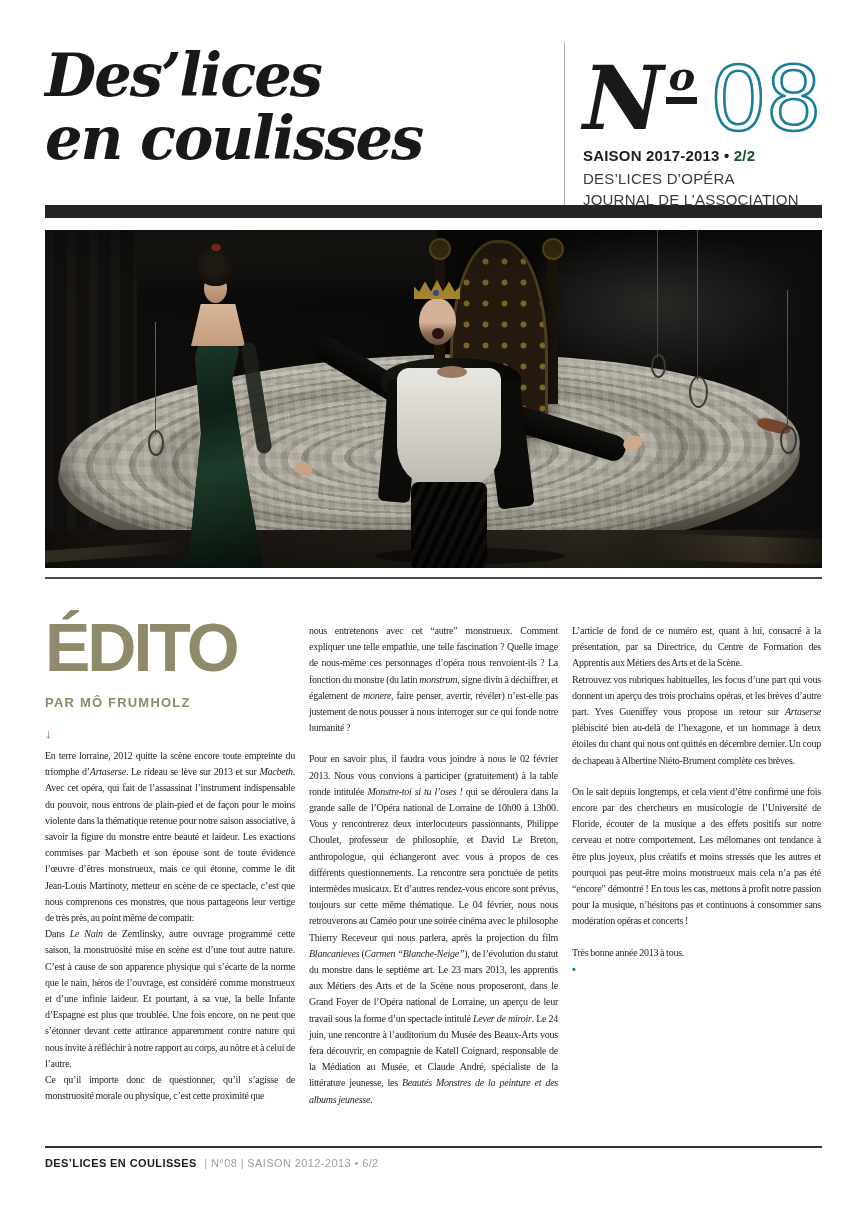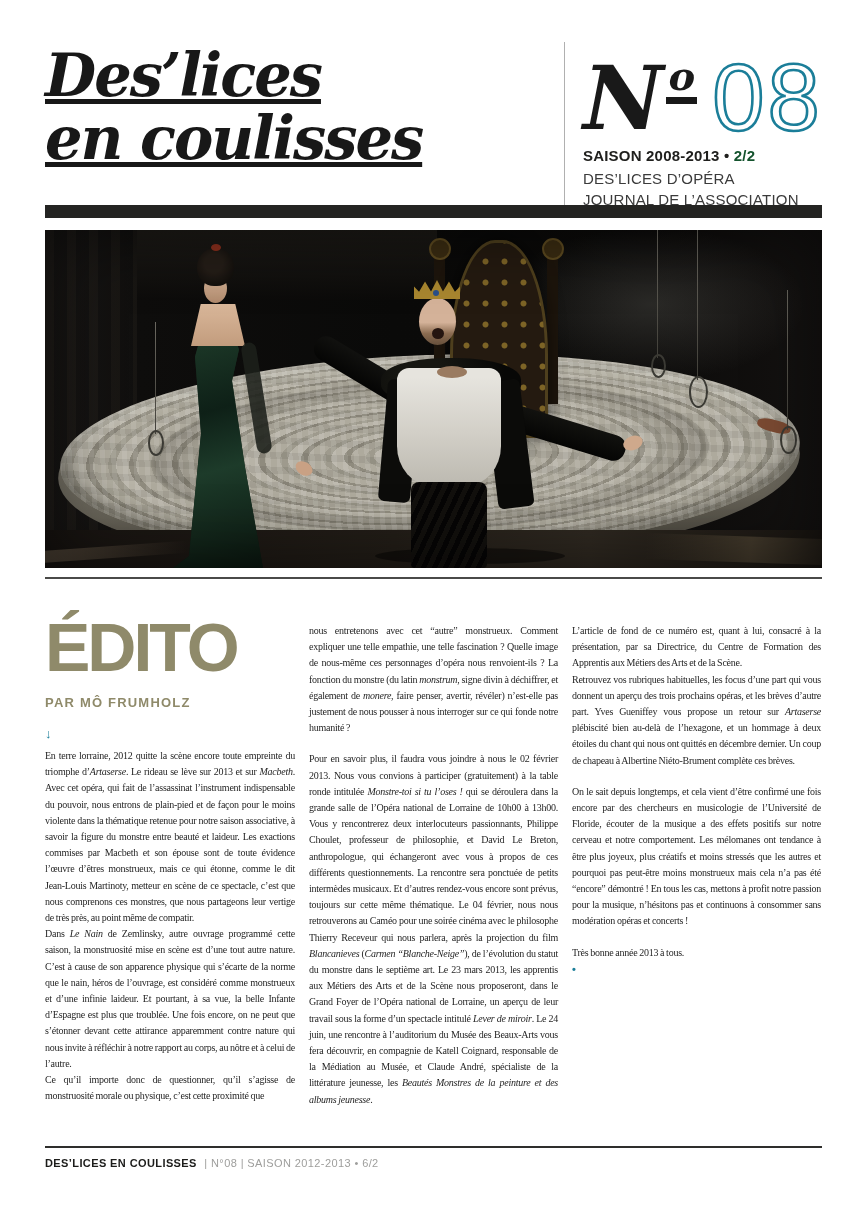--- a/index.html
+++ b/index.html
@@ -2,21 +2,21 @@
 <html lang="fr"><head>
 <meta charset="utf-8">
 <style>
   html,body{margin:0;padding:0;background:#ffffff;}
   .page{position:relative;width:865px;height:1211px;background:#ffffff;overflow:hidden;
         font-family:"Liberation Sans",sans-serif;color:#1d1d1b;}
 
   
   .masthead{position:absolute;left:45px;top:42px;width:775px;display:flex;justify-content:space-between;}
   .mast-title{font-family:"DejaVu Serif","Liberation Serif",serif;font-style:italic;font-weight:700;
-              font-size:59px;line-height:63px;letter-spacing:-2px;color:#181818;margin-top:2px;text-decoration:underline;}
+              font-size:59px;line-height:63px;letter-spacing:-2px;color:#181818;margin-top:2px;}
   .mast-title span{display:block;}
   .issue{border-left:1px solid #b0b0b0;padding-left:18px;width:237px;min-height:148px;}
   .issue-no{display:flex;align-items:flex-end;height:92px;}
   .no-n{font-family:"DejaVu Serif","Liberation Serif",serif;font-style:italic;font-weight:700;
         font-size:88px;line-height:0.82;color:#191919;}
   .no-o{font-family:"DejaVu Serif","Liberation Serif",serif;font-style:italic;font-weight:700;
         font-size:40px;line-height:1;color:#191919;border-bottom:7px solid #191919;
         padding:0 2px 1px 2px;margin:0 0 30px 3px;}
   .no-num{font-family:"Liberation Sans",sans-serif;font-size:94px;line-height:0.78;font-weight:400;
           color:#1b7e99;-webkit-text-fill-color:#ffffff;-webkit-text-stroke:2.6px #1b7e99;
@@ -146,21 +146,21 @@
       <span>Des’lices</span>
       <span>en coulisses</span>
     </h1>
     <div class="issue">
       <div class="issue-no">
         <span class="no-n">N</span>
         <span class="no-o">o</span>
         <span class="no-num">08</span>
       </div>
       <div class="season">
-        <span>SAISON 2008-2013 •</span>
+        <span>SAISON 2017-2013 •</span>
         <span class="accent">2/2</span>
       </div>
       <div class="journal">
         <span>DES’LICES D’OPÉRA</span>
         <span>JOURNAL DE L’ASSOCIATION</span>
       </div>
     </div>
   </header>
 
   <div class="title-bar"></div>

